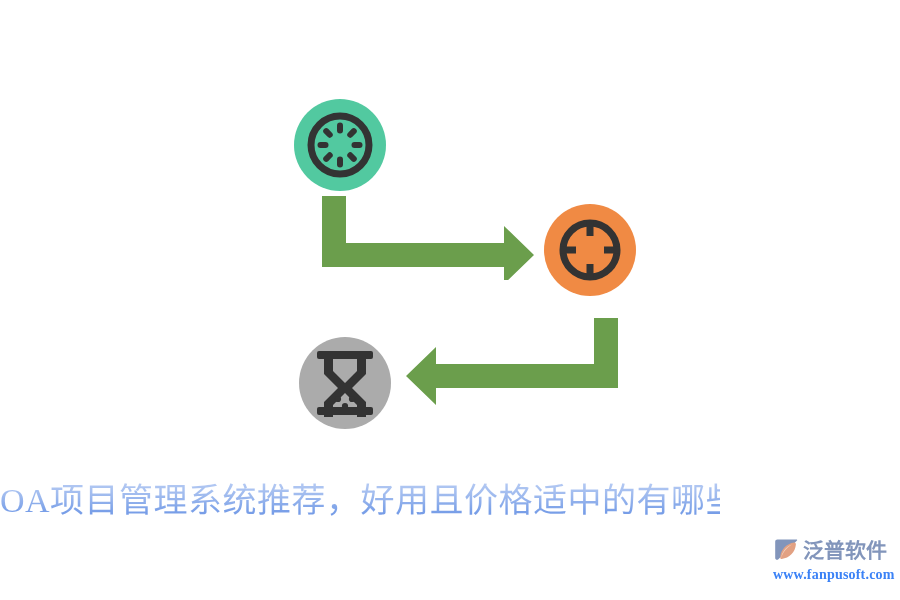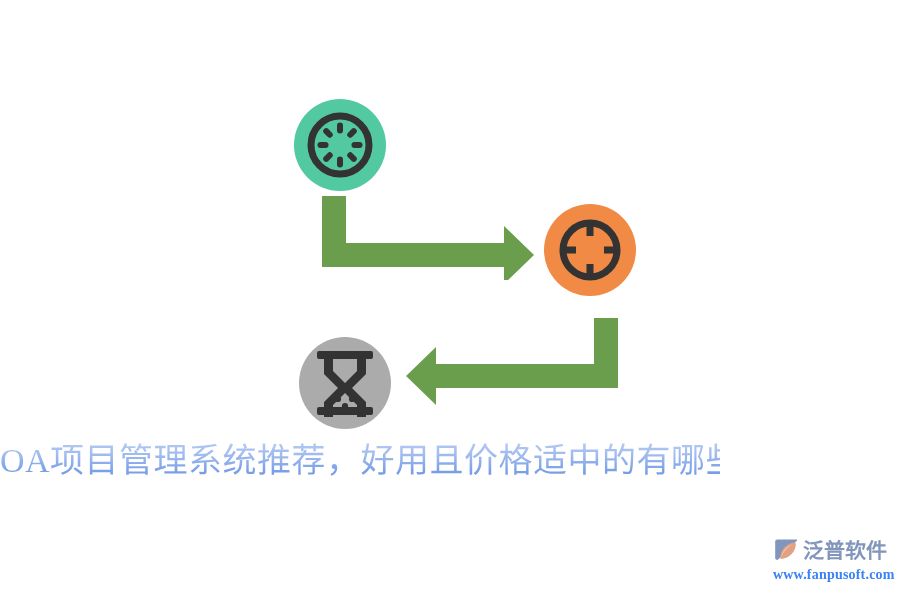--- a/index.html
+++ b/index.html
@@ -62,21 +62,21 @@
     left: 390px;
     top: 300px;
     width: 228px;
     height: 110px;
   }
 
   
   #caption {
     position: absolute;
     left: 0;
-    top: 440px;
+    top: 480px;
     width: 720px;
     text-align: center;
     font-family: "Liberation Serif", "DejaVu Serif", serif;
     font-size: 34px;
     font-weight: 400;
     letter-spacing: 0.5px;
     line-height: 1.25;
     white-space: nowrap;
     background-image: linear-gradient(to bottom, #b9cdf4 0%, #9db9ee 38%, #7aa0e8 72%, #6b92e4 100%);
     -webkit-background-clip: text;

